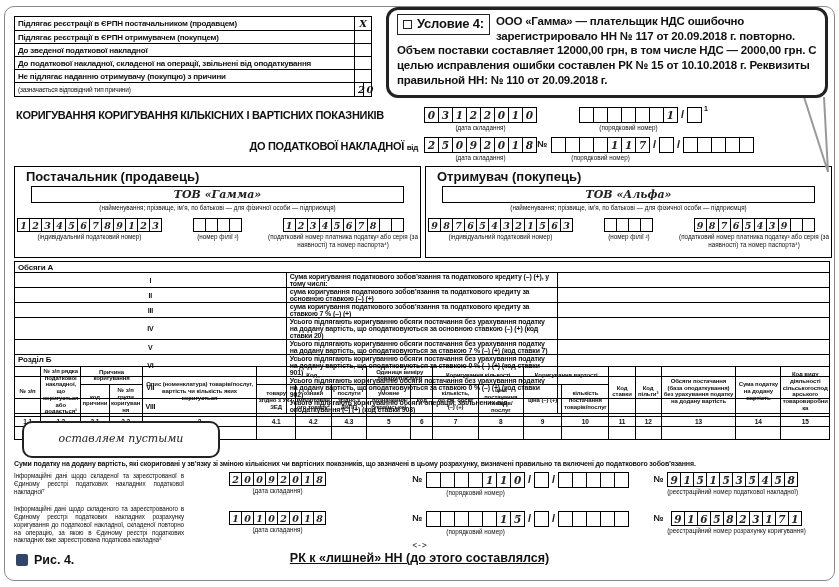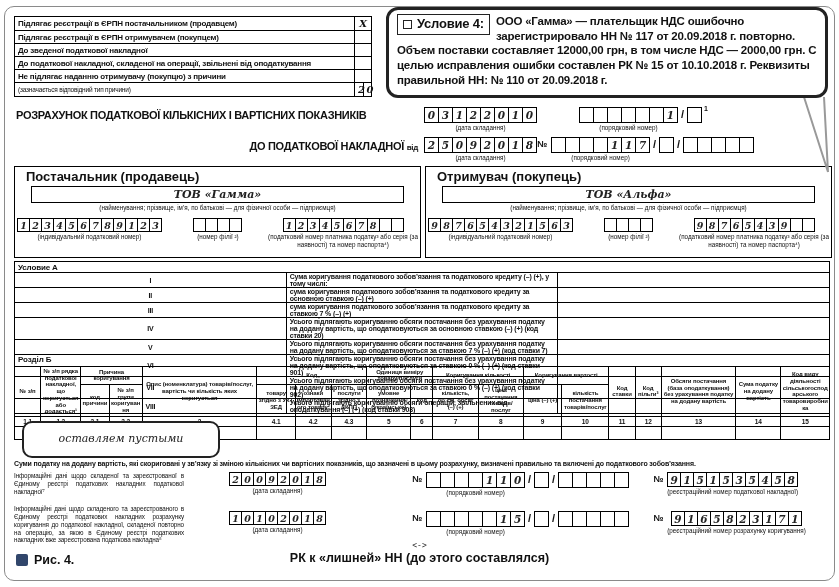--- a/index.html
+++ b/index.html
@@ -85,21 +85,21 @@
     font-family: "DejaVu Serif", serif; font-style: italic; font-size: 11px; font-weight: 500; color: #222; line-height: 1.15;
   }
   
   .attest { position: absolute; left: 14px; top: 460px; width: 818px; font-size: 7px; font-weight: 700; letter-spacing: -0.15px; }
   .info-row { position: absolute; left: 14px; display: flex; align-items: flex-start; }
   .info-text { width: 170px; font-size: 6.3px; line-height: 1.25; text-align: justify; letter-spacing: -0.1px; }
   
   .fig { position: absolute; left: 16px; top: 553px; display: flex; align-items: center; gap: 6px; font-size: 12.5px; font-weight: 700; justify-content: space-between; }
   .fig-icon { width: 12px; height: 12px; background: #31466b; border-radius: 2px; display: inline-block; }
   .arrows { position: absolute; left: 0; right: 0; top: 541px; text-align: center; font-family: "DejaVu Sans Mono", monospace; font-size: 8px; color: #333; }
-  .caption { position: absolute; left: 0; right: 0; top: 551px; text-align: center; font-size: 12.5px; font-weight: 700; }
+  .caption { position: absolute; left: 0; right: 0; top: 551px; text-align: center; font-size: 12.5px; font-weight: 700; text-decoration: underline; }
 </style>
 </head>
 <body>
 
 <div class="frame"></div>
 
 <table class="check-table">
   <tbody>
       <tr>
     <td>Підлягає реєстрації в ЄРПН постачальником (продавцем)</td>
@@ -133,21 +133,21 @@
   <span class="cond-label">
     <span class="cond-check"></span>
     <span>Условие 4:</span>
   </span>
   <span>ООО «Гамма» — плательщик НДС ошибочно зарегистрировало НН № 117 от 20.09.2018 г. повторно. Объем поставки составляет 12000,00 грн, в том числе НДС — 2000,00 грн. С целью исправления ошибки составлен РК № 15 от 10.10.2018 г. Реквизиты правильной НН: № 110 от 20.09.2018 г.</span>
 </div>
 <svg class="tail" width="30" height="80">
   <path d="M2,1 L26,76 M22,1 L26,76" stroke="#999" stroke-width="2" fill="none"></path>
 </svg>
 
-<div class="rk-head">РОЗРАХУНОК ПОДАТКОВОЇ КІЛЬКІСНИХ І ВАРТІСНИХ ПОКАЗНИКІВ</div>
+<div class="rk-head">КОРИГУВАННЯ КОРИГУВАННЯ КІЛЬКІСНИХ І ВАРТІСНИХ ПОКАЗНИКІВ</div>
 <div class="rowboxes" style="left:424px; top:107px;">
   <div class="stack">
     <div class="cells">
         <span class="cell">0</span>
         <span class="cell">3</span>
         <span class="cell">1</span>
         <span class="cell">2</span>
         <span class="cell">2</span>
         <span class="cell">0</span>
         <span class="cell">1</span>
@@ -318,21 +318,21 @@
           <span class="cell"></span>
         </div>
       <div class="cap tx-cap">(податковий номер платника податку³ або серія (за наявності) та номер паспорта⁴)</div>
     </div>
   </div>
 </div>
 
 <table class="secA">
   <tbody>
       <tr>
-        <td class="a-title" colspan="3">Условие А</td>
+        <td class="a-title" colspan="3">Обсяги А</td>
       </tr>
   <tr>
         <td class="code">I</td>
         <td>Сума коригування податкового зобов’язання та податкового кредиту (–) (+), у тому числі:</td>
         <td class="aval"></td>
       </tr>
   <tr>
         <td class="code">II</td>
         <td>сума коригування податкового зобов’язання та податкового кредиту за основною ставкою (–) (+)</td>
         <td class="aval"></td>

